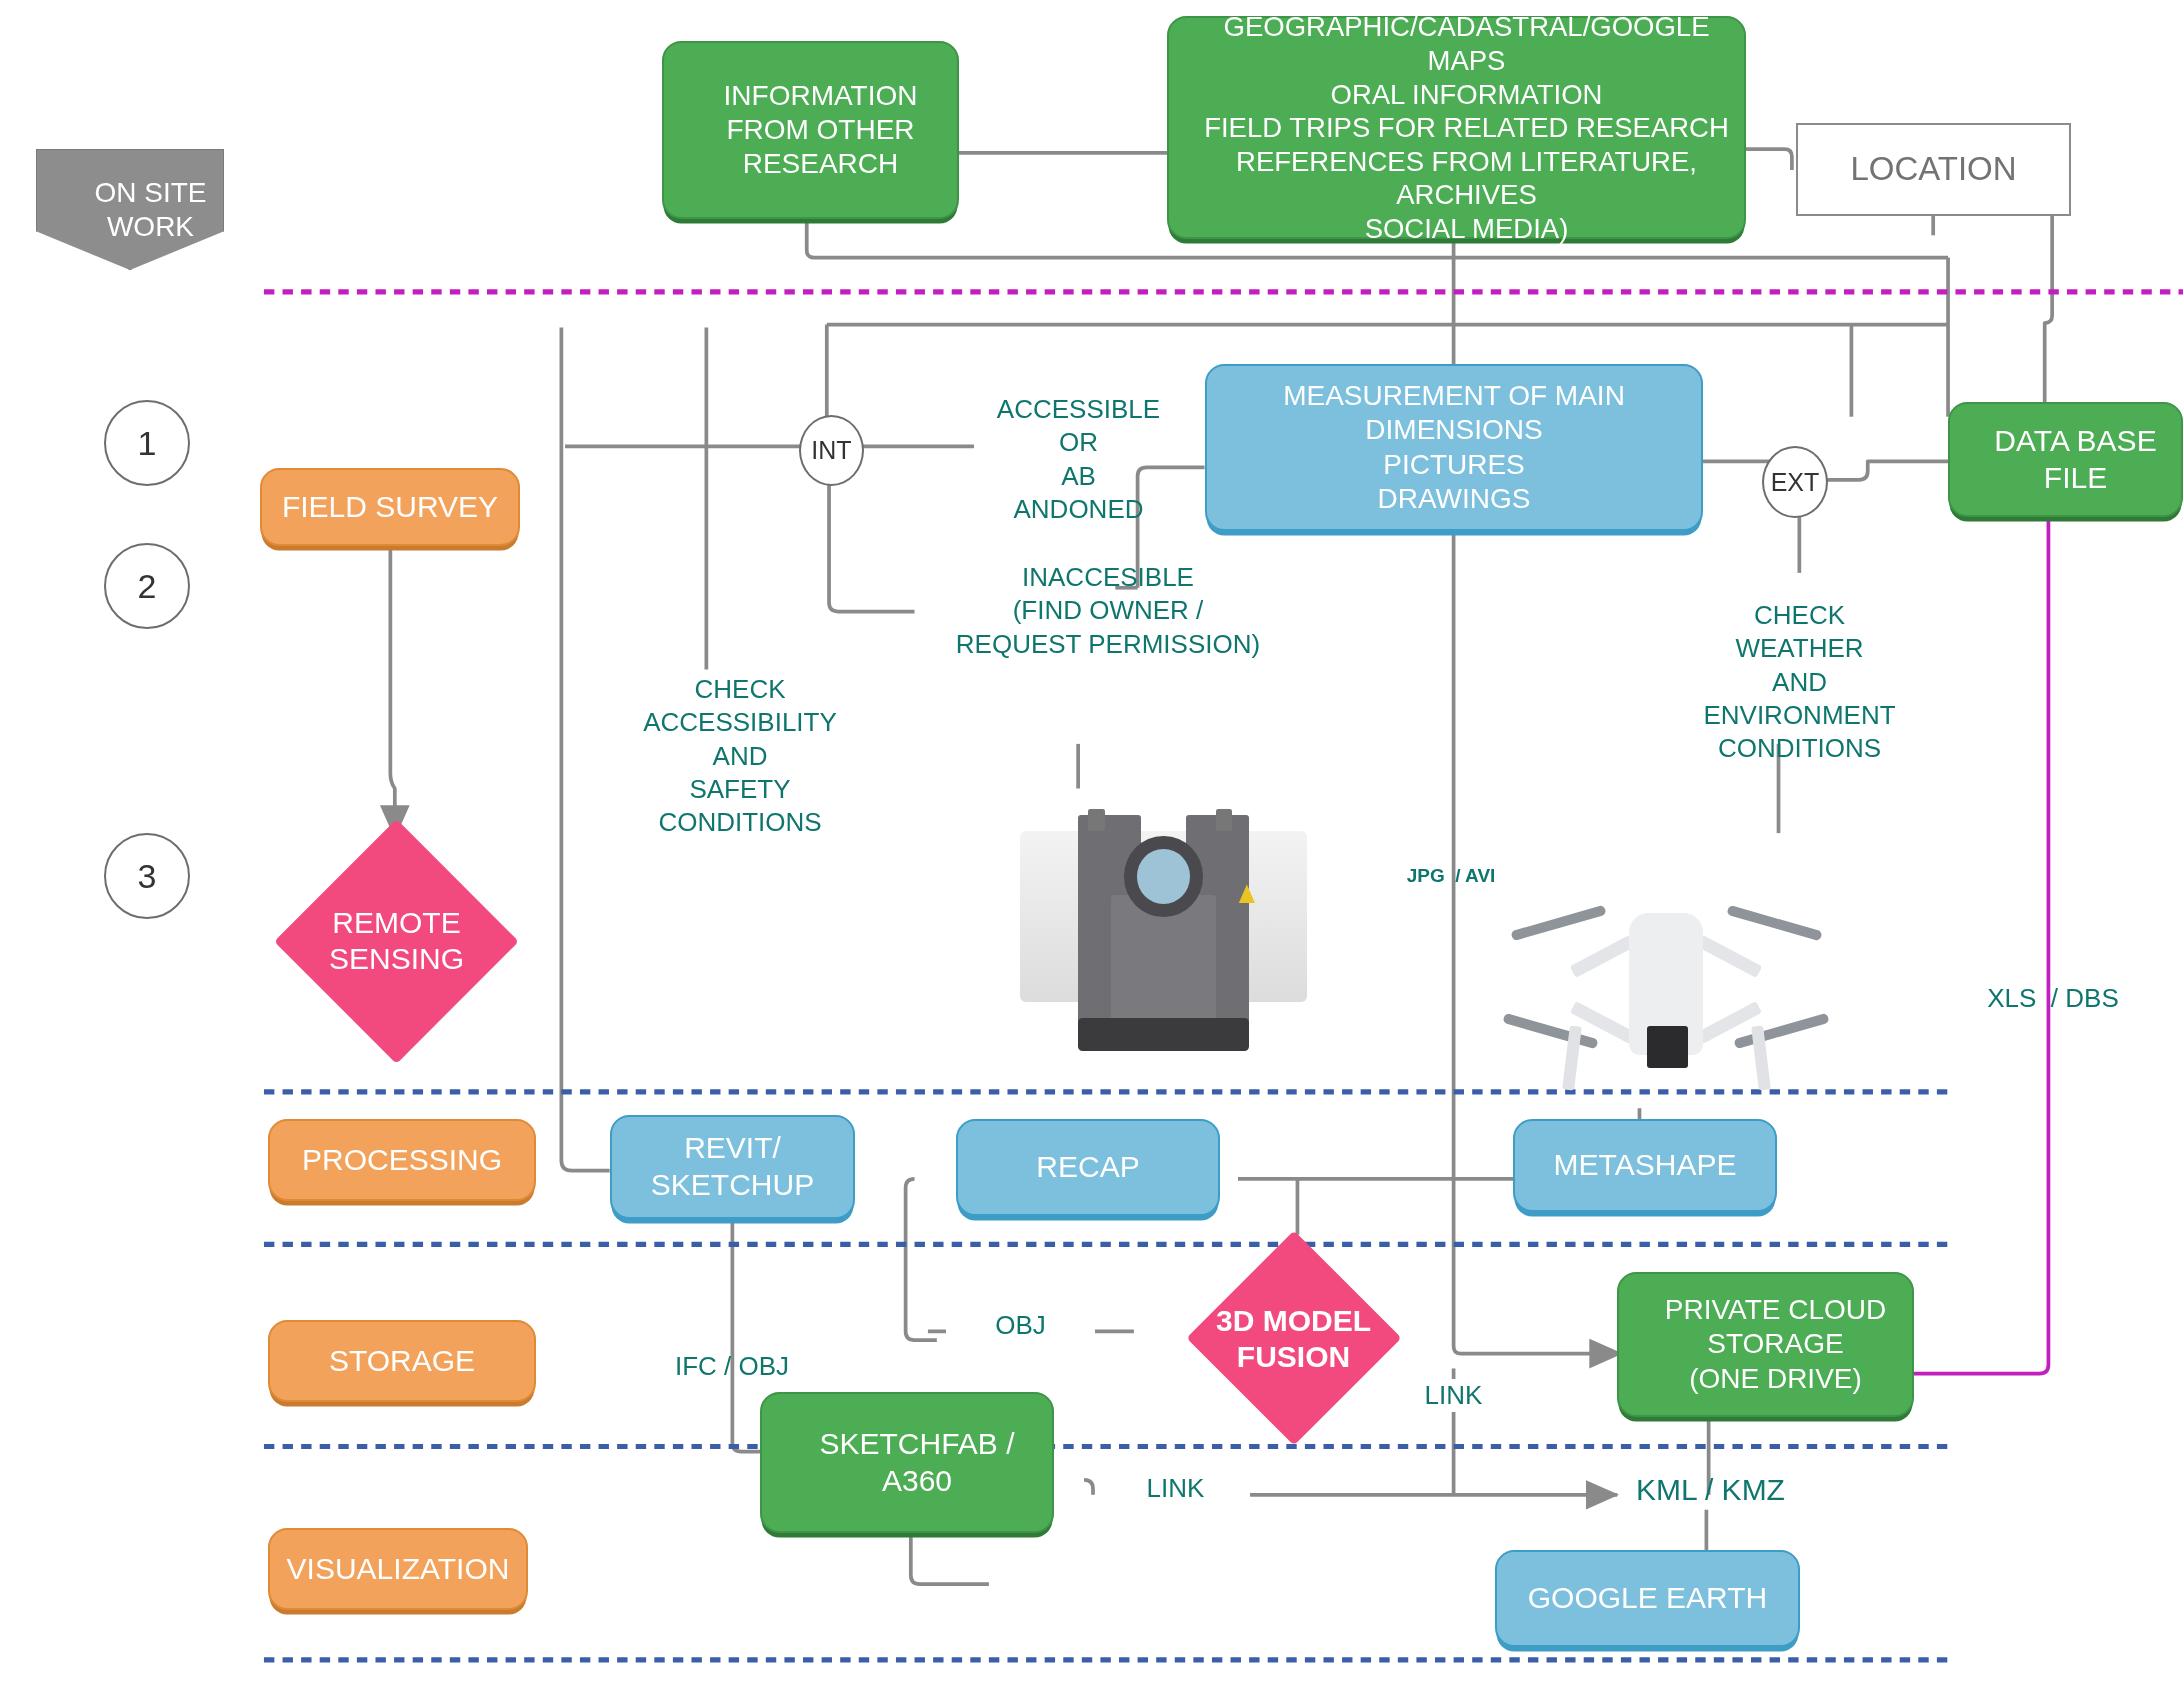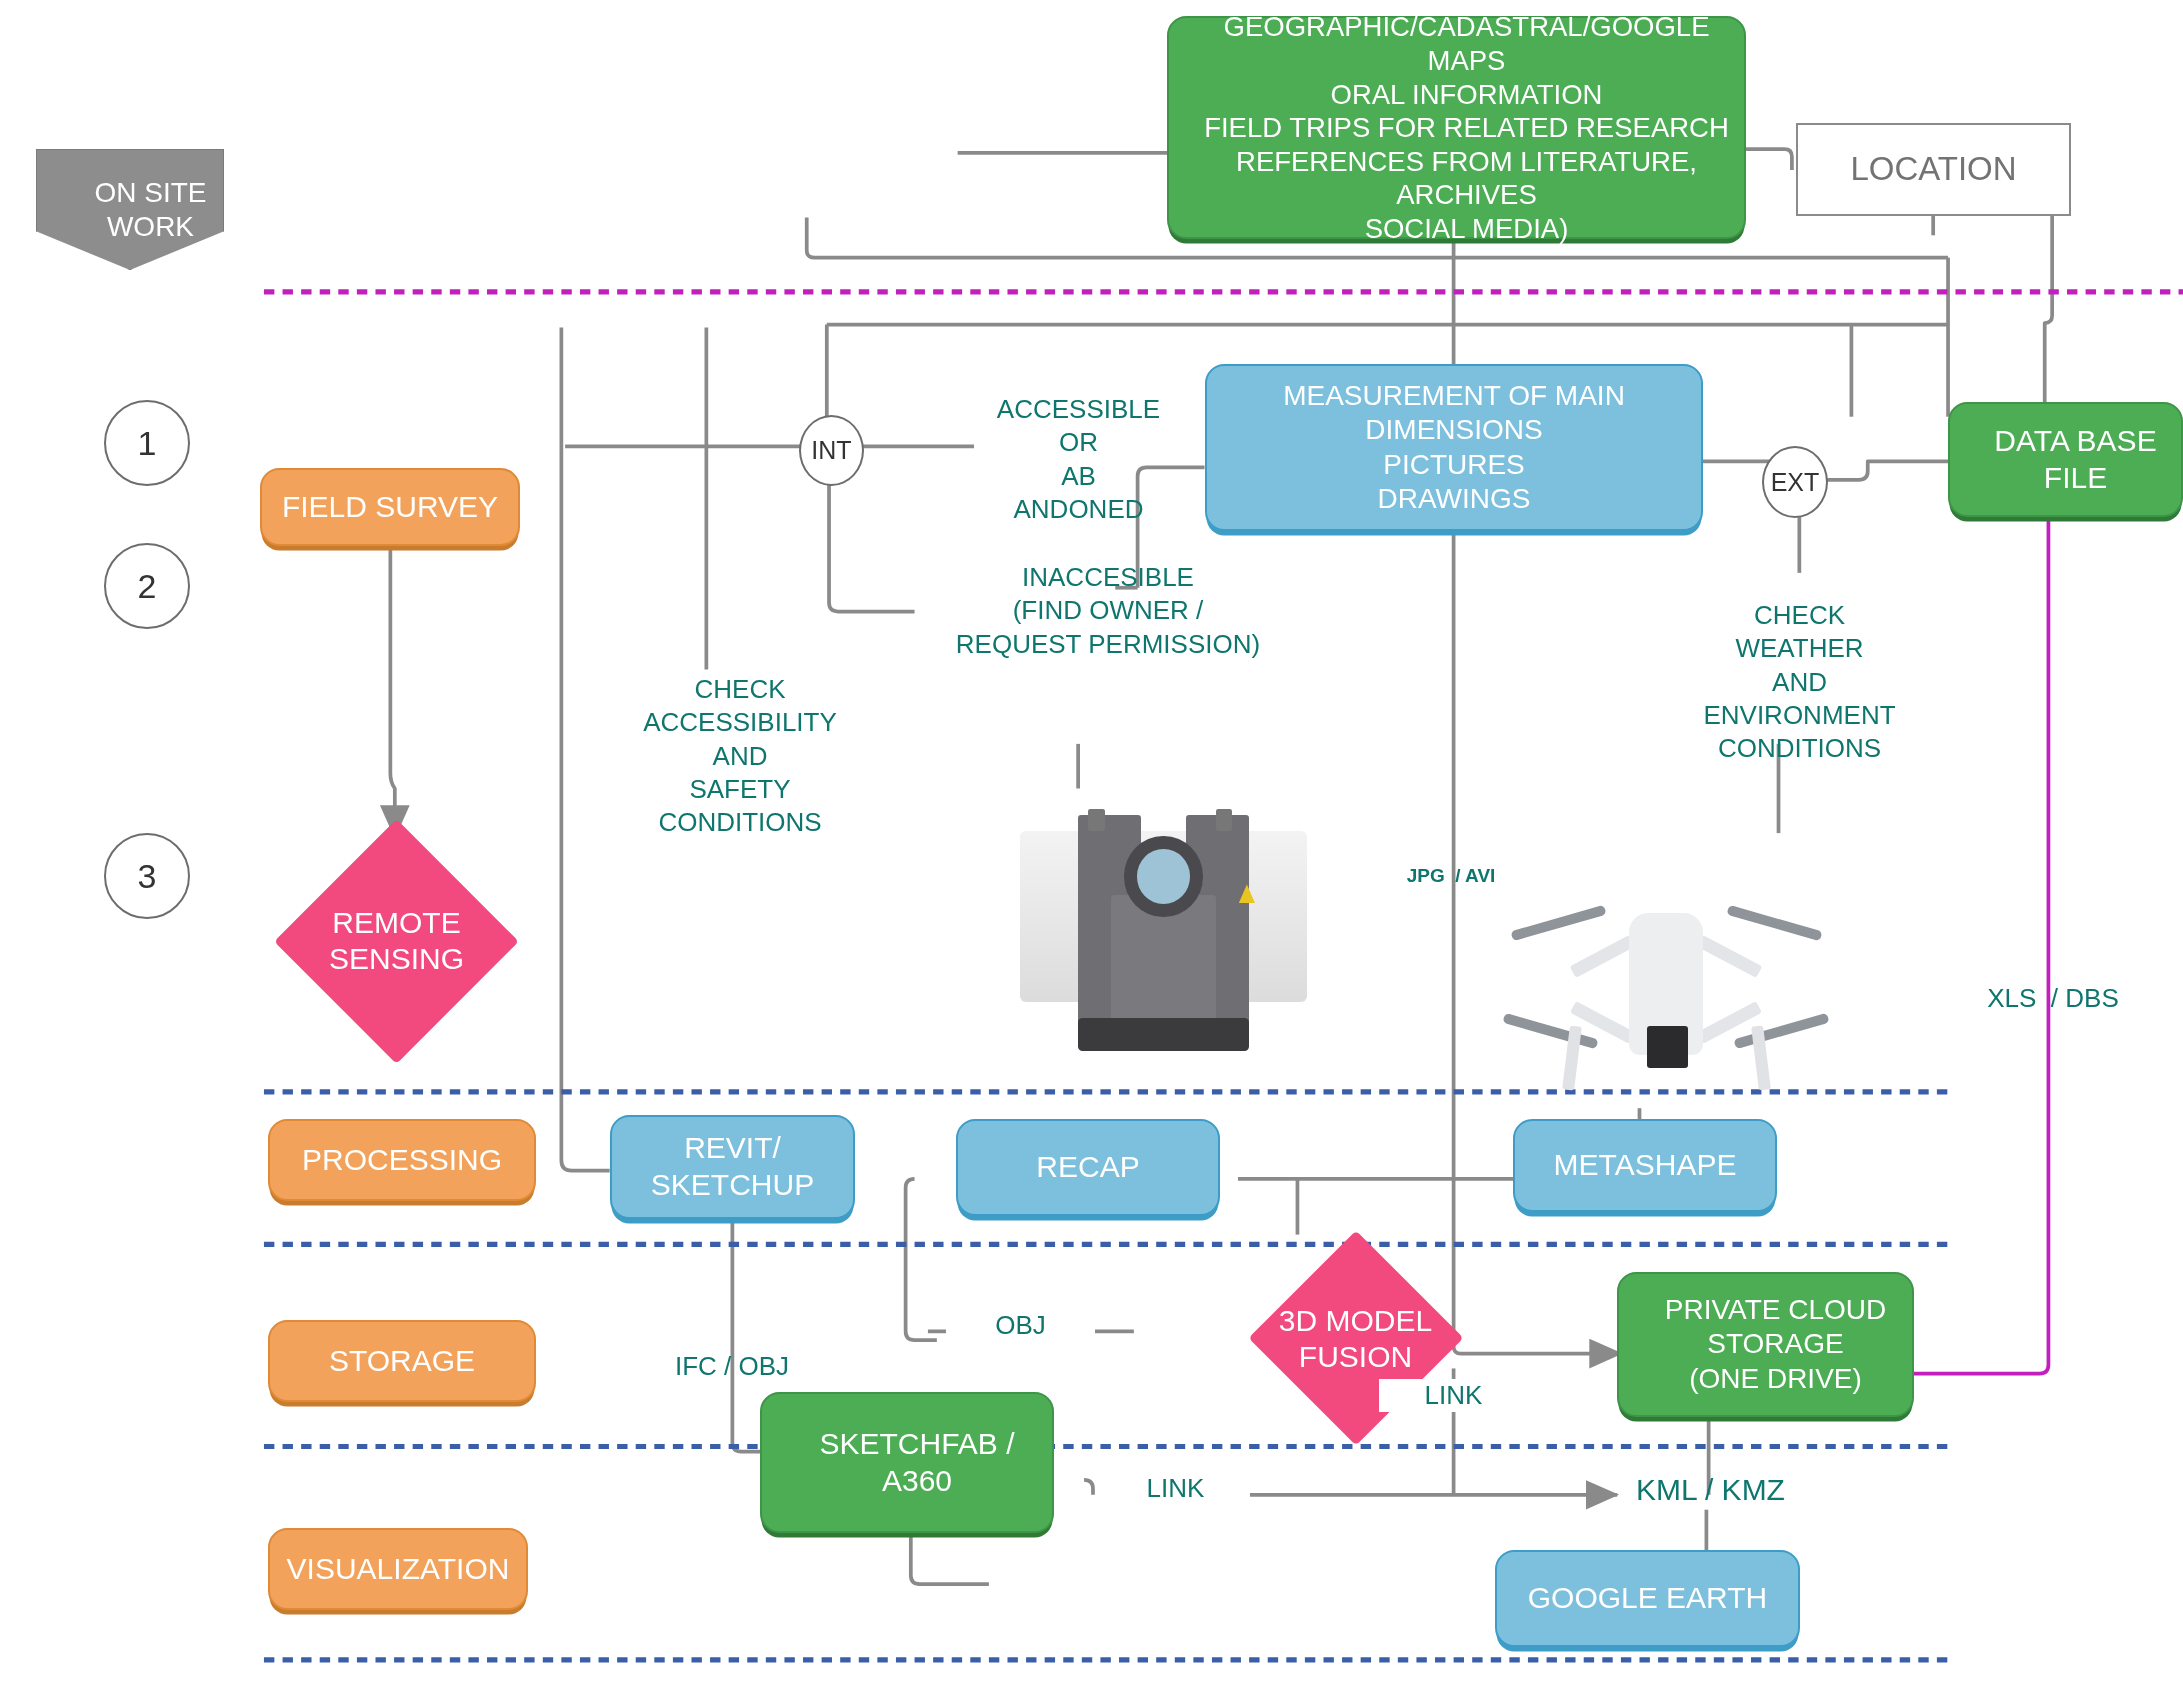--- a/index.html
+++ b/index.html
@@ -172,20 +172,25 @@
     </div>
 
   <div class="node rbox orange" style="left:268px;top:1320px;width:268px;height:82px;font-size:30px;">
     <span>STORAGE</span>
     </div>
 
   <div class="node rbox orange" style="left:268px;top:1528px;width:260px;height:82px;font-size:30px;">
     <span>VISUALIZATION</span>
     </div>
 
+  <div class="node rbox green" style="left:662px;top:41px;width:297px;height:178px;font-size:28px;">
+    <span style="white-space:pre-line">INFORMATION
+FROM OTHER
+RESEARCH</span>
+    </div>
 
   <div class="node rbox green" style="left:1167px;top:16.4px;width:579px;height:223px;font-size:27.5px;">
     <span style="white-space:pre-line">GEOGRAPHIC/CADASTRAL/GOOGLE MAPS
 ORAL INFORMATION
 FIELD TRIPS FOR RELATED RESEARCH
 REFERENCES FROM LITERATURE, ARCHIVES
 SOCIAL MEDIA)</span>
     </div>
 
   <div class="node rbox plain" style="left:1796px;top:123px;width:275px;height:93px;font-size:33px;">
@@ -231,21 +236,21 @@
   <div class="node rbox blue" style="left:1495px;top:1550px;width:305px;height:97px;font-size:30px;">
     <span>GOOGLE  EARTH</span>
     </div>
 
   <div class="diamond" style="left:274px;top:855px;width:245px;height:171px;">
     <div class="dshape" style="width:173px;height:173px;left:36px;top:0;"></div>
     <div class="dlabel" style="font-size:30px;white-space:pre-line;width:100%;text-align:center;">REMOTE
 SENSING</div>
   </div>
 
-  <div class="diamond" style="left:1207px;top:1231px;width:297px;height:216px;">
+  <div class="diamond" style="left:1145px;top:1231px;width:297px;height:216px;font-weight:bold;">
     <div class="dshape" style="width:152px;height:152px;left:73px;top:31px;"></div>
     <div class="dlabel" style="font-size:30px;white-space:pre-line;width:100%;text-align:center;">3D MODEL
 FUSION</div>
   </div>
 
   <div class="circ" style="left:799px;top:415px;width:61px;height:67px;font-size:25px;border-width:2.2px;">
     <span>INT</span>
     </div>
 
   <div class="circ" style="left:1762px;top:446px;width:62px;height:68px;font-size:25px;border-width:2.2px;">

